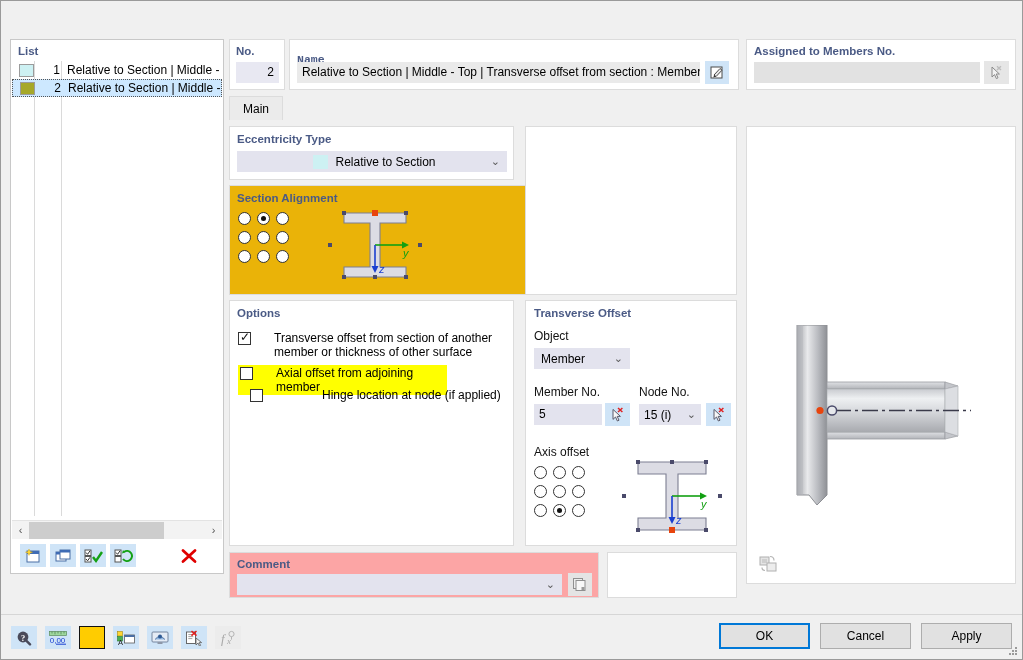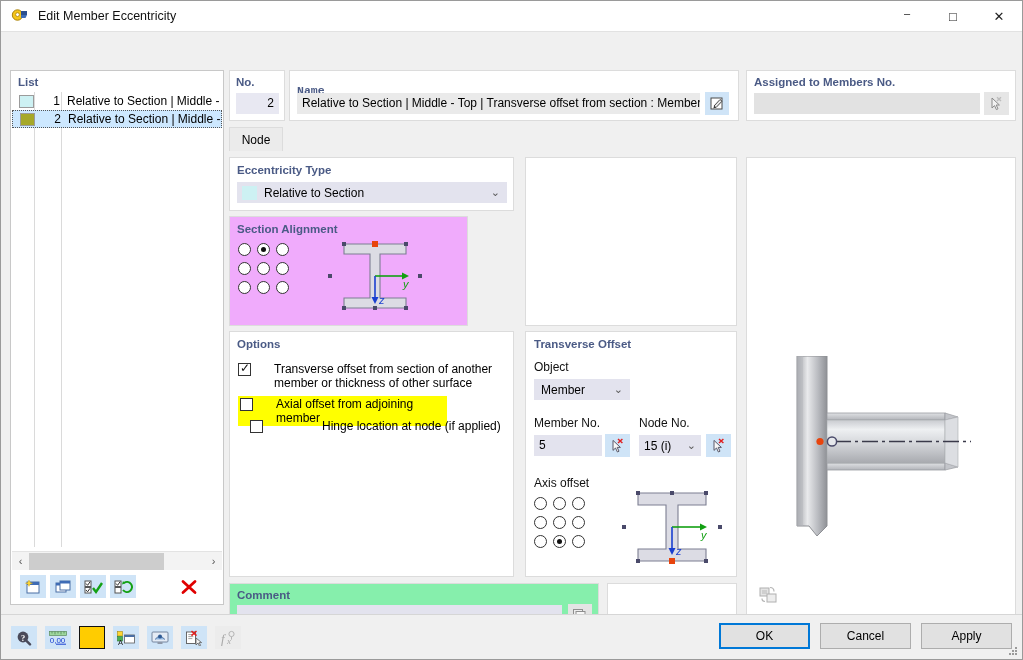--- a/index.html
+++ b/index.html
@@ -80,25 +80,25 @@
   
   .tabstrip { position:absolute; left:228px; top:95px; width:510px; height:24px; }
   .tab { position:absolute; left:0; top:0; width:54px; height:24px; background:#ebebeb; border:1px solid #dcdcdc; border-bottom:none;
          display:flex; align-items:center; justify-content:center; font-size:12px;}
 
   
   #ecc-panel { left:228px; top:125px; width:285px; height:54px; background:#fff; border:1px solid #dcdcdc;}
   #ecc-panel .grp-title { position:absolute; left:7px; top:6px; }
   .combo { position:absolute; background:#e3e3ee; height:21px; display:flex; align-items:center; font-size:12px;}
   .combo .chev { position:absolute; right:7px; top:4px; color:#5a5a5a; font-size:11px;}
-  #ecc-combo { left:7px; top:24px; width:270px; }
+  #ecc-combo { left:7px; top:24px; width:270px;justify-content:center; }
   #ecc-combo .ecc-sw { width:15px; height:14px; background:#cdf1f3; margin-left:5px; flex:0 0 15px;}
   #ecc-combo .ecc-lab { margin-left:7px; }
 
-  #align-panel { left:228px; top:184px; width:239px; height:110px; background:#f0abfc; border:1px solid #dcdcdc;}
+  #align-panel { left:228px; top:184px; width:297px; height:110px; background:#eab308; border:1px solid #dcdcdc;}
   #align-panel .grp-title { position:absolute; left:7px; top:6px; }
   .radio-grid { position:absolute; display:grid; grid-template-columns:repeat(3,19px); grid-template-rows:repeat(3,19px); }
   .rad { width:13px; height:13px; border:1.4px solid #333; border-radius:50%; background:#fff; position:relative; }
   .rad.on::after { content:""; position:absolute; left:3px; top:3px; width:5px; height:5px; border-radius:50%; background:#111;}
 
   #opt-panel { left:228px; top:299px; width:285px; height:246px; background:#fff; border:1px solid #dcdcdc;}
   #opt-panel .grp-title { position:absolute; left:7px; top:6px; }
   .chk-row { position:absolute; display:flex; align-items:flex-start; font-size:12px; }
   .cbox { width:13px; height:13px; border:1.3px solid #333; background:#fff; flex:0 0 13px; margin-top:1px; position:relative;}
   .cbox.on::after { content:"✓"; position:absolute; left:1px; top:-3px; font-size:12px; color:#111; }
@@ -113,21 +113,21 @@
   #tr-panel .grp-title { position:absolute; left:8px; top:6px; }
   .lab { position:absolute; font-size:12px; color:#111;text-align:center; }
   .fld { position:absolute; background:#e3e3ee; height:21px; font-size:12px; line-height:21px; padding-left:5px;}
   .pickbtn { position:absolute; width:25px; height:23px; background:#cfe4f7; display:flex; align-items:center; justify-content:center;}
 
   
   #prev-panel { left:745px; top:125px; width:270px; height:458px; background:#fff; border:1px solid #dcdcdc;}
   #prev-icon { position:absolute; left:10px; bottom:8px; width:24px; height:22px; display:flex; align-items:center; justify-content:center;}
 
   
-  #comment-panel { left:228px; top:551px; width:370px; height:46px; background:#86efac; border:1px solid #dcdcdc;}
+  #comment-panel { left:228px; top:551px; width:370px; height:46px; background:#fca5a5; border:1px solid #dcdcdc;}
   #comment-panel .grp-title { position:absolute; left:7px; top:5px; }
   #comment-combo { left:7px; top:21px; width:325px; }
   .comment-btn { position:absolute; left:338px; top:20px; width:24px; height:23px; background:#e4e4e4; display:flex;align-items:center;justify-content:center;}
   #comment-blank { left:606px; top:551px; width:130px; height:46px; background:#fff; border:1px solid #dcdcdc;}
 
   
   .footer { flex:0 0 45px; height:45px; background:#f0f0f0; border-top:1px solid #d6d6d6; position:relative; }
   .foot-tools { position:absolute; left:10px; top:11px; display:flex; gap:8px; }
   .fbtn { width:26px; height:23px; background:#cfe4f7; display:flex; align-items:center; justify-content:center; position:relative;}
   .fbtn.dis { background:#ececec; }
@@ -137,42 +137,20 @@
   .dbtn.primary { border:2px solid #0078d7; background:#e1e1e1; }
   .grip { position:absolute; right:3px; bottom:2px; width:12px; height:12px; }
 
   svg { display:block; }
 </style>
 </head>
 <body>
 
 <div class="window">
 
-  <div class="titlebar">
-    <div class="title-icon">
-      <svg width="20" height="20" viewBox="0 0 20 20">
-        <circle cx="7.5" cy="9" r="5.2" fill="#f5c518" stroke="#a8820d" stroke-width="1"></circle>
-        <circle cx="7.5" cy="8.6" r="1.9" fill="#fff" stroke="#a8820d" stroke-width=".8"></circle>
-        <path d="M11 5 L17 5 L17 9 L11 9 Z" fill="#2b4f8e"></path>
-        <path d="M11 9 L17 9 L15.5 12 L11 12 Z" fill="#3f6cb5"></path>
-      </svg>
-    </div>
-    <span class="title-text">Edit Member Eccentricity</span>
-    <div class="win-controls">
-      <div class="win-btn">
-        <span class="gl min">–</span>
-      </div>
-      <div class="win-btn">
-        <span class="gl">□</span>
-      </div>
-      <div class="win-btn close">
-        <span class="gl">✕</span>
-      </div>
-    </div>
-  </div>
 
   <div class="body-area">
 
     <div class="panel" id="list-panel">
       <div class="grp-title" id="list-title">List</div>
       <div class="vsep" style="left:23px;"></div>
       <div class="vsep" style="left:50px;"></div>
       <div class="list-rows">
         <div class="lrow">
           <div class="sw" style="background:#cdf1f3"></div>
@@ -259,21 +237,21 @@
       <div class="assigned-btn">
         <svg width="17" height="16" viewBox="0 0 17 16">
           <path d="M4 2 L4 12 L6.5 9.6 L8.4 13.6 L10 12.8 L8.2 9 L11.4 9 Z" fill="#f2f2f2" stroke="#8a8a8a" stroke-width="1"></path>
           <path d="M9 1.2 L13 5 M13 1.2 L9 5" stroke="#bdbdbd" stroke-width="1.4"></path>
         </svg>
       </div>
     </div>
 
     <div class="tabstrip">
       <div class="tab">
-        <span>Node</span>
+        <span>Main</span>
       </div>
     </div>
 
     <div class="panel" id="ecc-panel">
       <div class="grp-title">Eccentricity Type</div>
       <div class="combo" id="ecc-combo">
         <div class="ecc-sw"></div>
         <span class="ecc-lab">Relative to Section</span>
         <span class="chev">⌄</span>
       </div>

